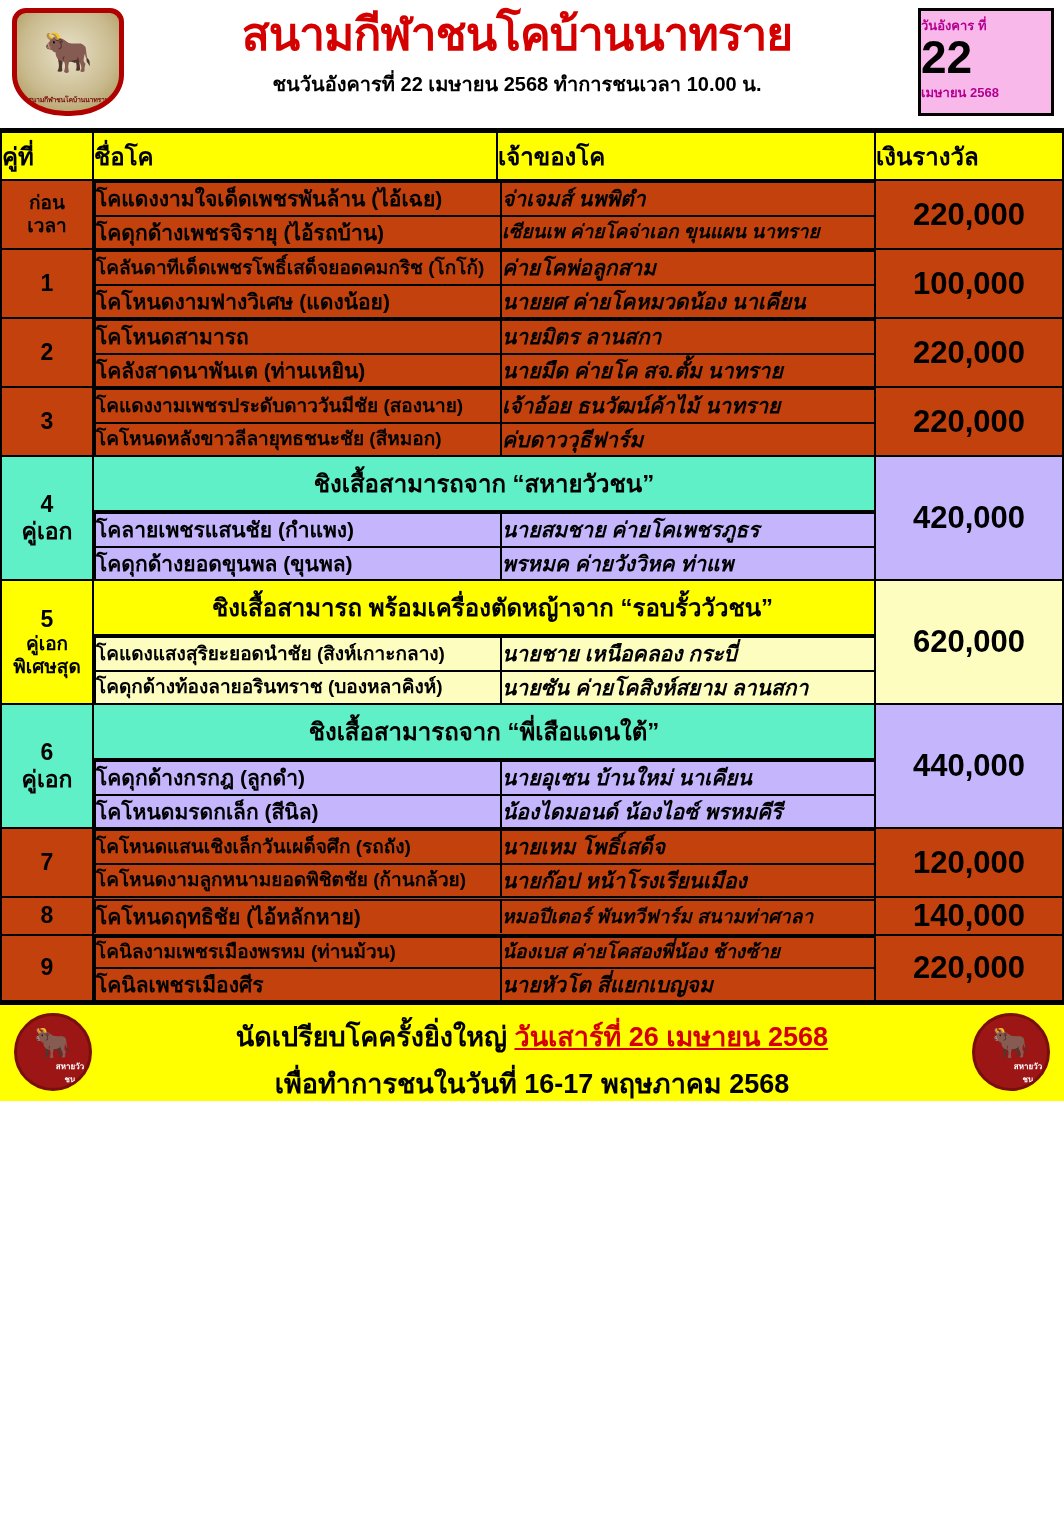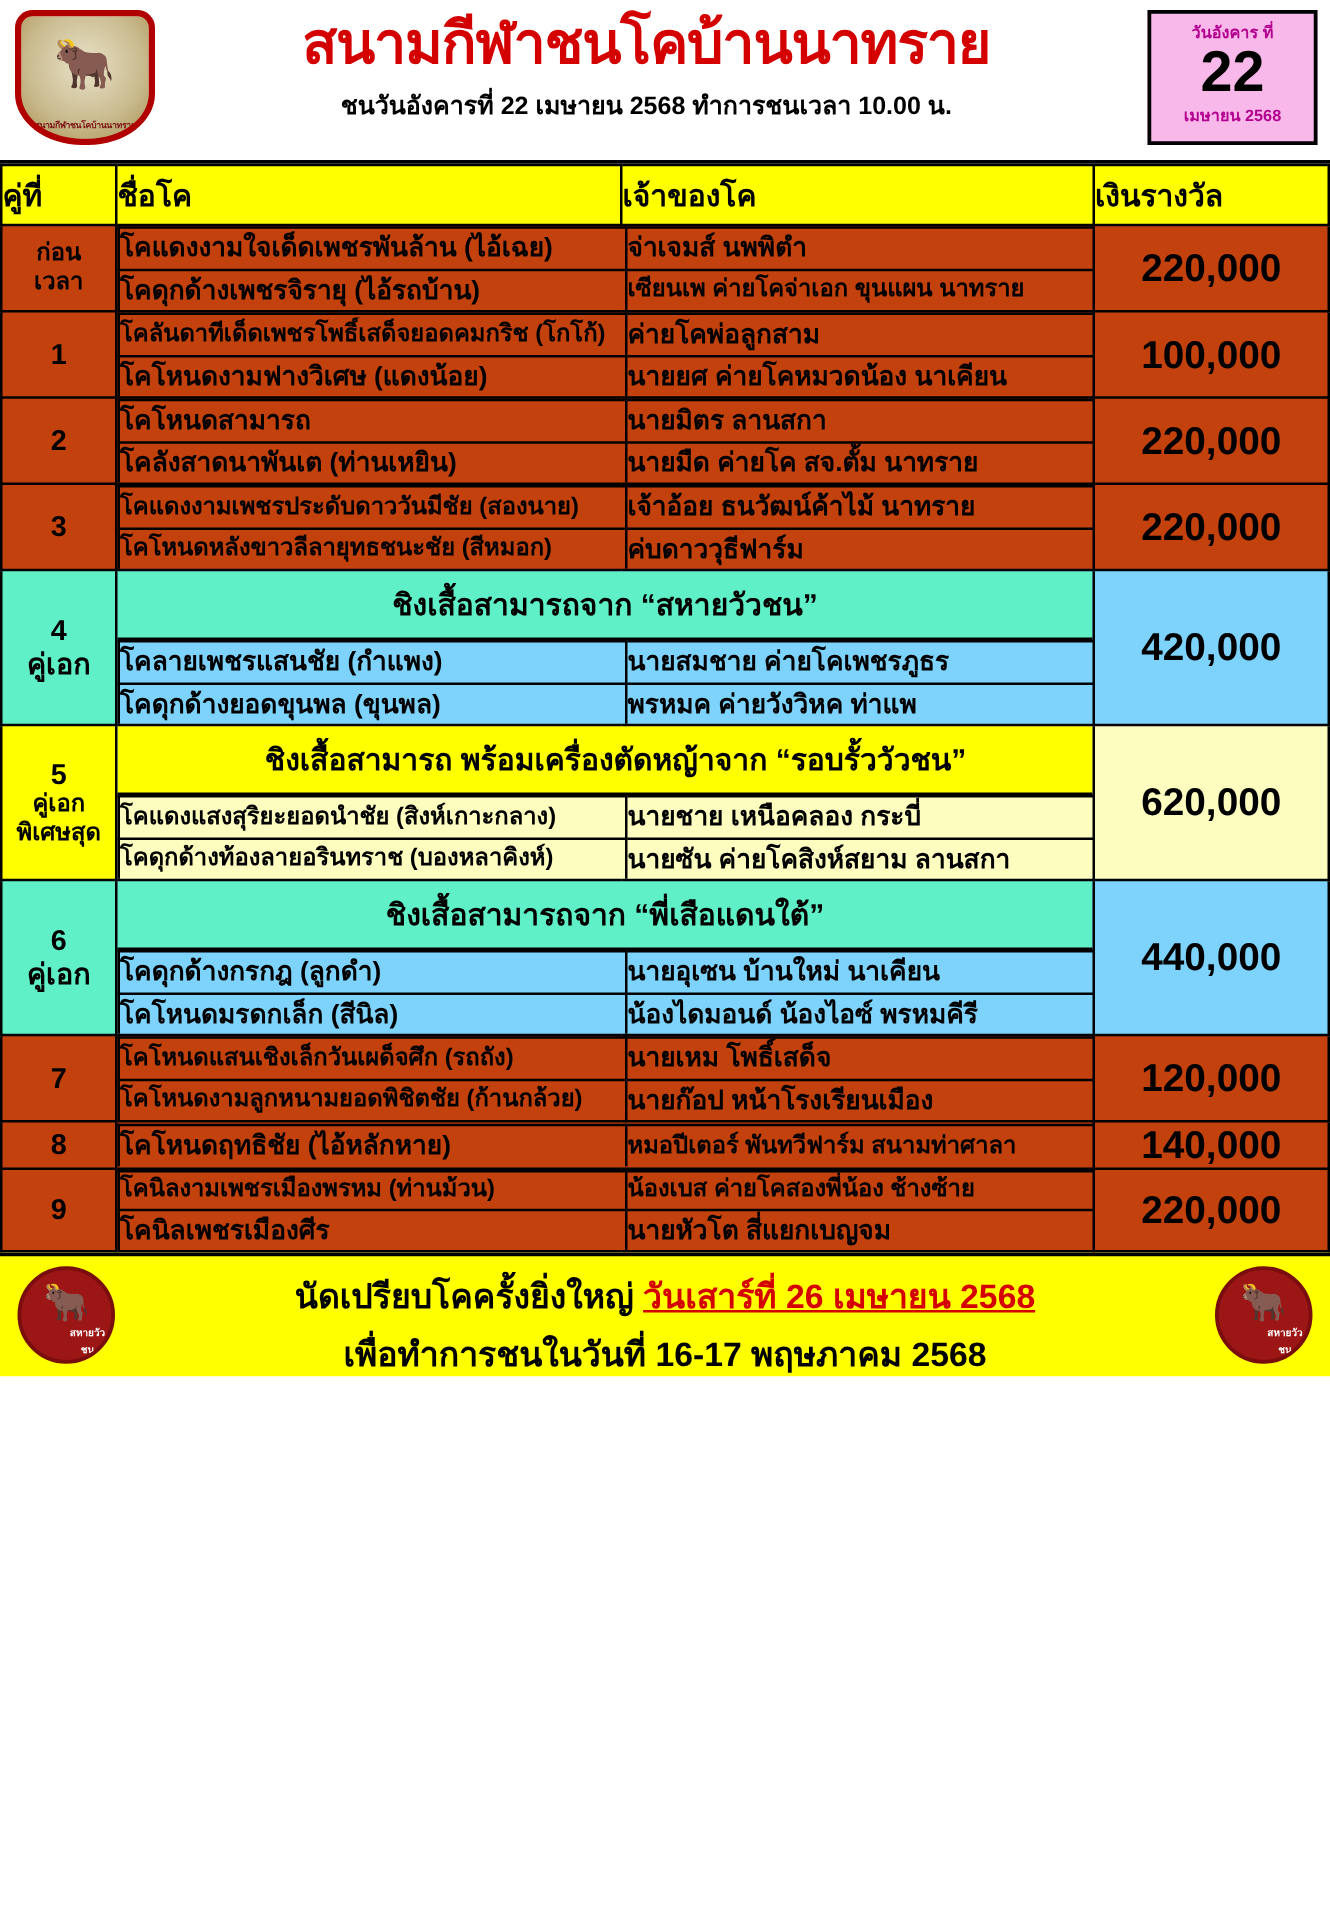--- a/index.html
+++ b/index.html
@@ -90,21 +90,21 @@
   }
   .date-badge {
     position: absolute;
     right: 10px;
     top: 8px;
     width: 136px;
     height: 108px;
     background: #f9b8ea;
     border: 3px solid #000;
     box-sizing: border-box;
-    text-align: center;
+    text-align: left;
     padding-top: 4px;
   }
   .date-badge .dl1 {
     font-size: 13px;
     font-weight: bold;
     color: #b3008f;
   }
   .date-badge .dnum {
     font-size: 46px;
     font-weight: bold;
@@ -173,33 +173,33 @@
   }
   .inner td {
     border: 0;
     border-bottom: 2px solid #000;
     padding: 5px 8px;
     vertical-align: middle;
   }
   .inner tr:last-child td { border-bottom: 0; }
   .inner td.c-name { width: 404px; }
   .inner td.c-own  { width: 378px; }
-  .inner td.c-own-b { border-left: 2px solid #737373; }
+  .inner td.c-own-b { border-left: 2px solid #737373; font-style: italic; }
 
   .banner {
     text-align: center;
     font-size: 24px;
     font-weight: bold;
     padding: 7px 4px;
     border-bottom: 2px solid #000;
   }
   .sub-block { padding: 0; }
 
   .bg-green  { background: #5ff0c8; }
-  .bg-green2 { background: #7dd3fc; }
+  .bg-green2 { background: #c4b5fd; }
   .bg-yellow { background: #ffff00; padding-left: 21px; }
   .bg-yellow2{ background: #fdfdc0; }
   .bg-white  { background: #c2410c; }
 
   
   .footer {
     position: relative;
     height: 96px;
     background: #ffff00;
     border-top: 3px solid #000;

